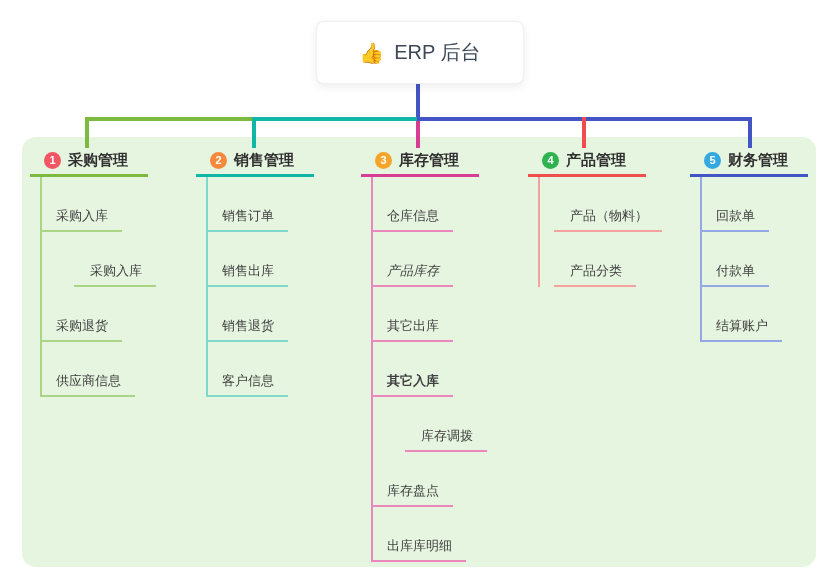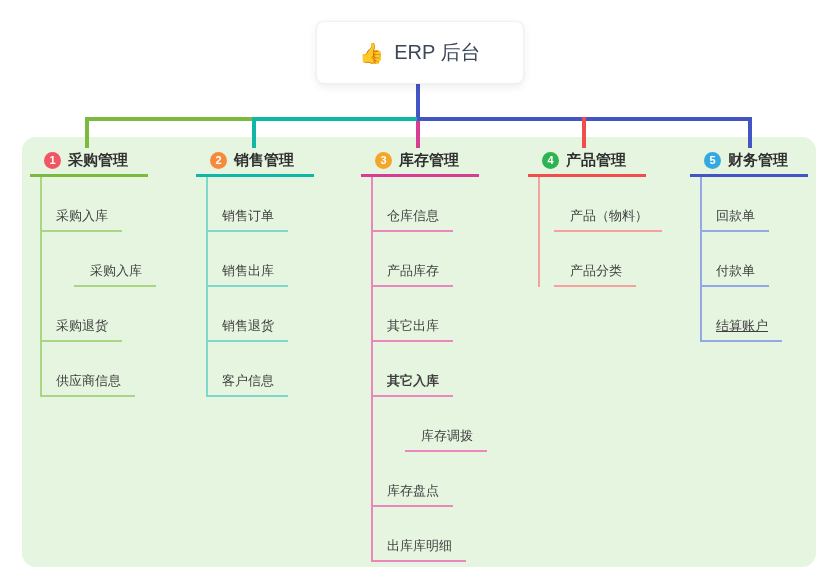--- a/index.html
+++ b/index.html
@@ -120,21 +120,21 @@
   <div class="branch b3">
     <div class="branch-title" style="border-bottom-color: rgb(216, 61, 148);">
       <span class="badge" style="background-color: rgb(246, 165, 43);">3</span>
       <span class="title-text">库存管理</span>
     </div>
     <div class="children" style="border-left-color: rgb(236, 135, 189);">
           <div class="child">
             <span style="border-bottom-color: rgb(236, 135, 189);">仓库信息</span>
           </div>
           <div class="child">
-            <span style="border-bottom-color: rgb(236, 135, 189);">产品库存</span>
+            <span style="border-bottom-color: rgb(236, 135, 189); font-style: italic;">产品库存</span>
           </div>
           <div class="child">
             <span style="border-bottom-color: rgb(236, 135, 189);">其它出库</span>
           </div>
           <div class="child">
             <span style="border-bottom-color: rgb(236, 135, 189); font-weight: bold;">其它入库</span>
           </div>
           <div class="child">
             <span style="border-bottom-color: rgb(236, 135, 189); margin-left: 32px;">库存调拨</span>
           </div>
@@ -168,18 +168,18 @@
       <span class="title-text">财务管理</span>
     </div>
     <div class="children" style="border-left-color: rgb(148, 168, 230);">
           <div class="child">
             <span style="border-bottom-color: rgb(148, 168, 230);">回款单</span>
           </div>
           <div class="child">
             <span style="border-bottom-color: rgb(148, 168, 230);">付款单</span>
           </div>
           <div class="child">
-            <span style="border-bottom-color: rgb(148, 168, 230); text-decoration: underline;">结算账户</span>
+            <span style="border-bottom-color: rgb(148, 168, 230);">结算账户</span>
           </div>
         </div>
   </div>
 </div>
 </div>
 
 </body></html>

